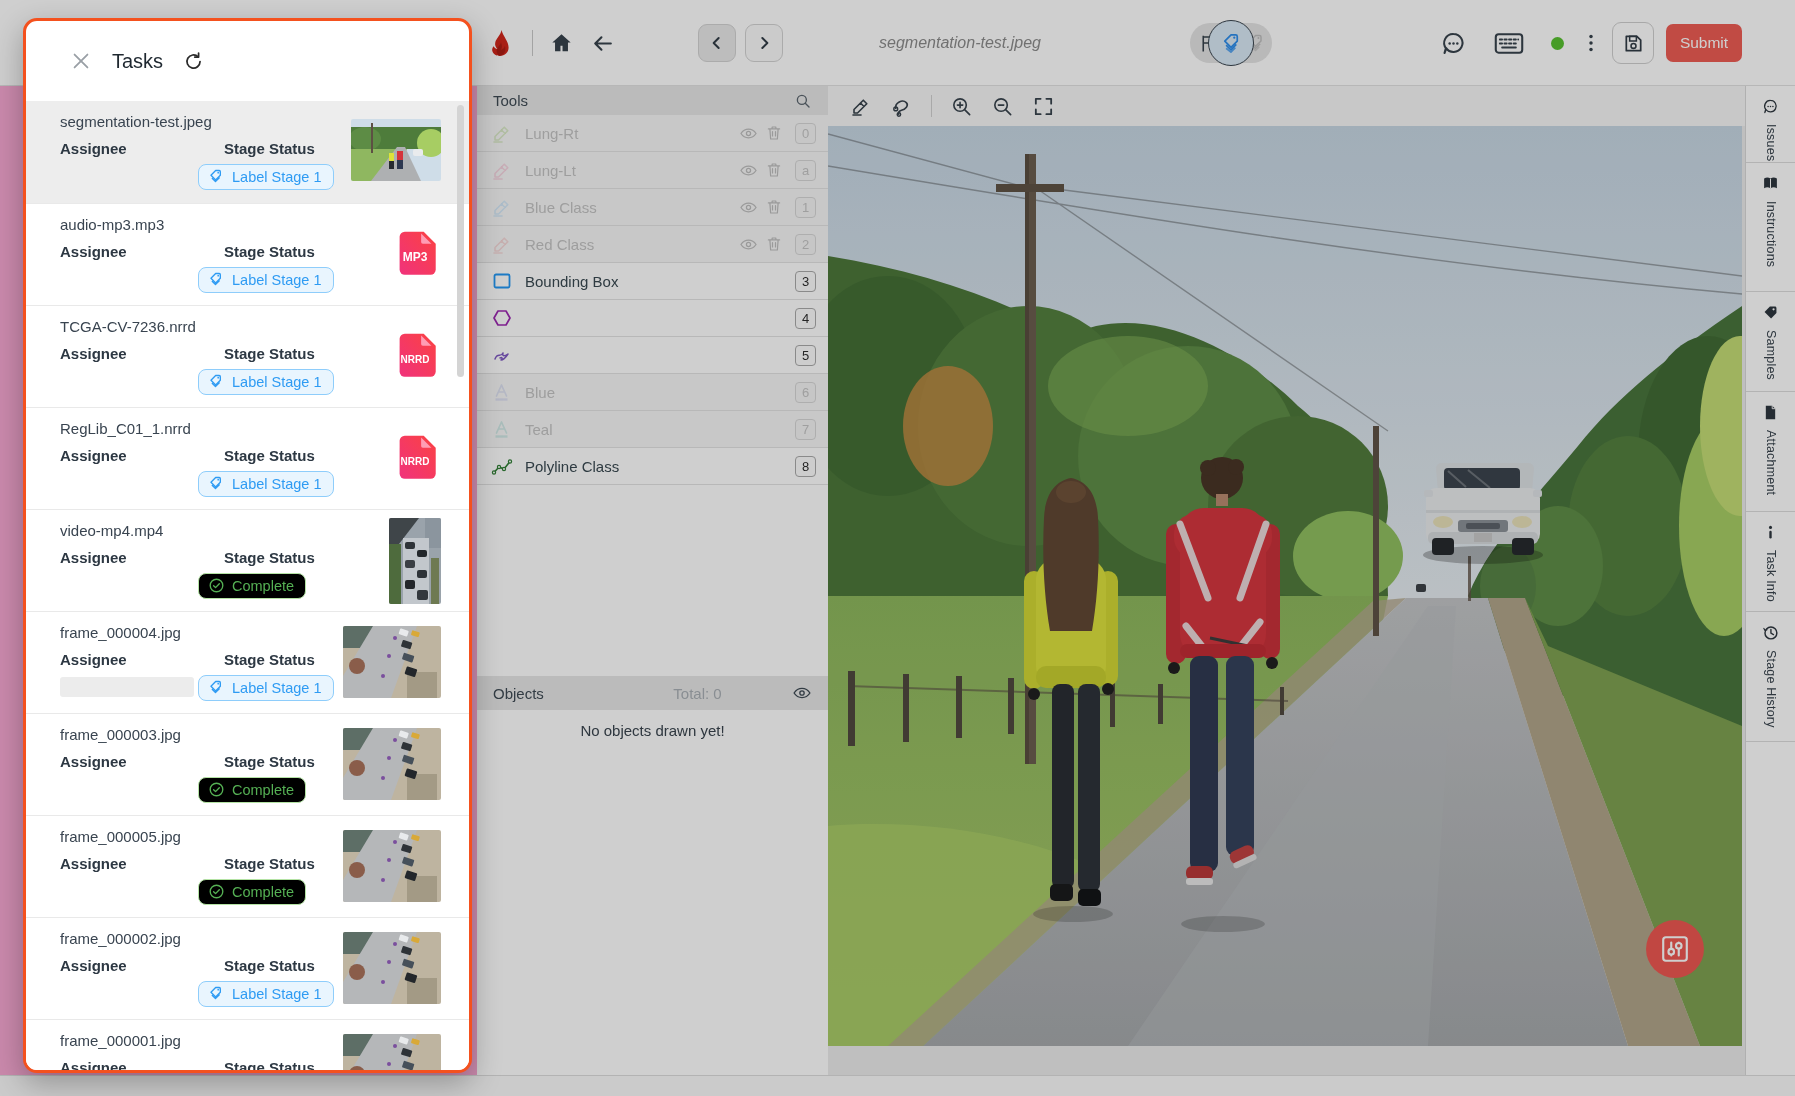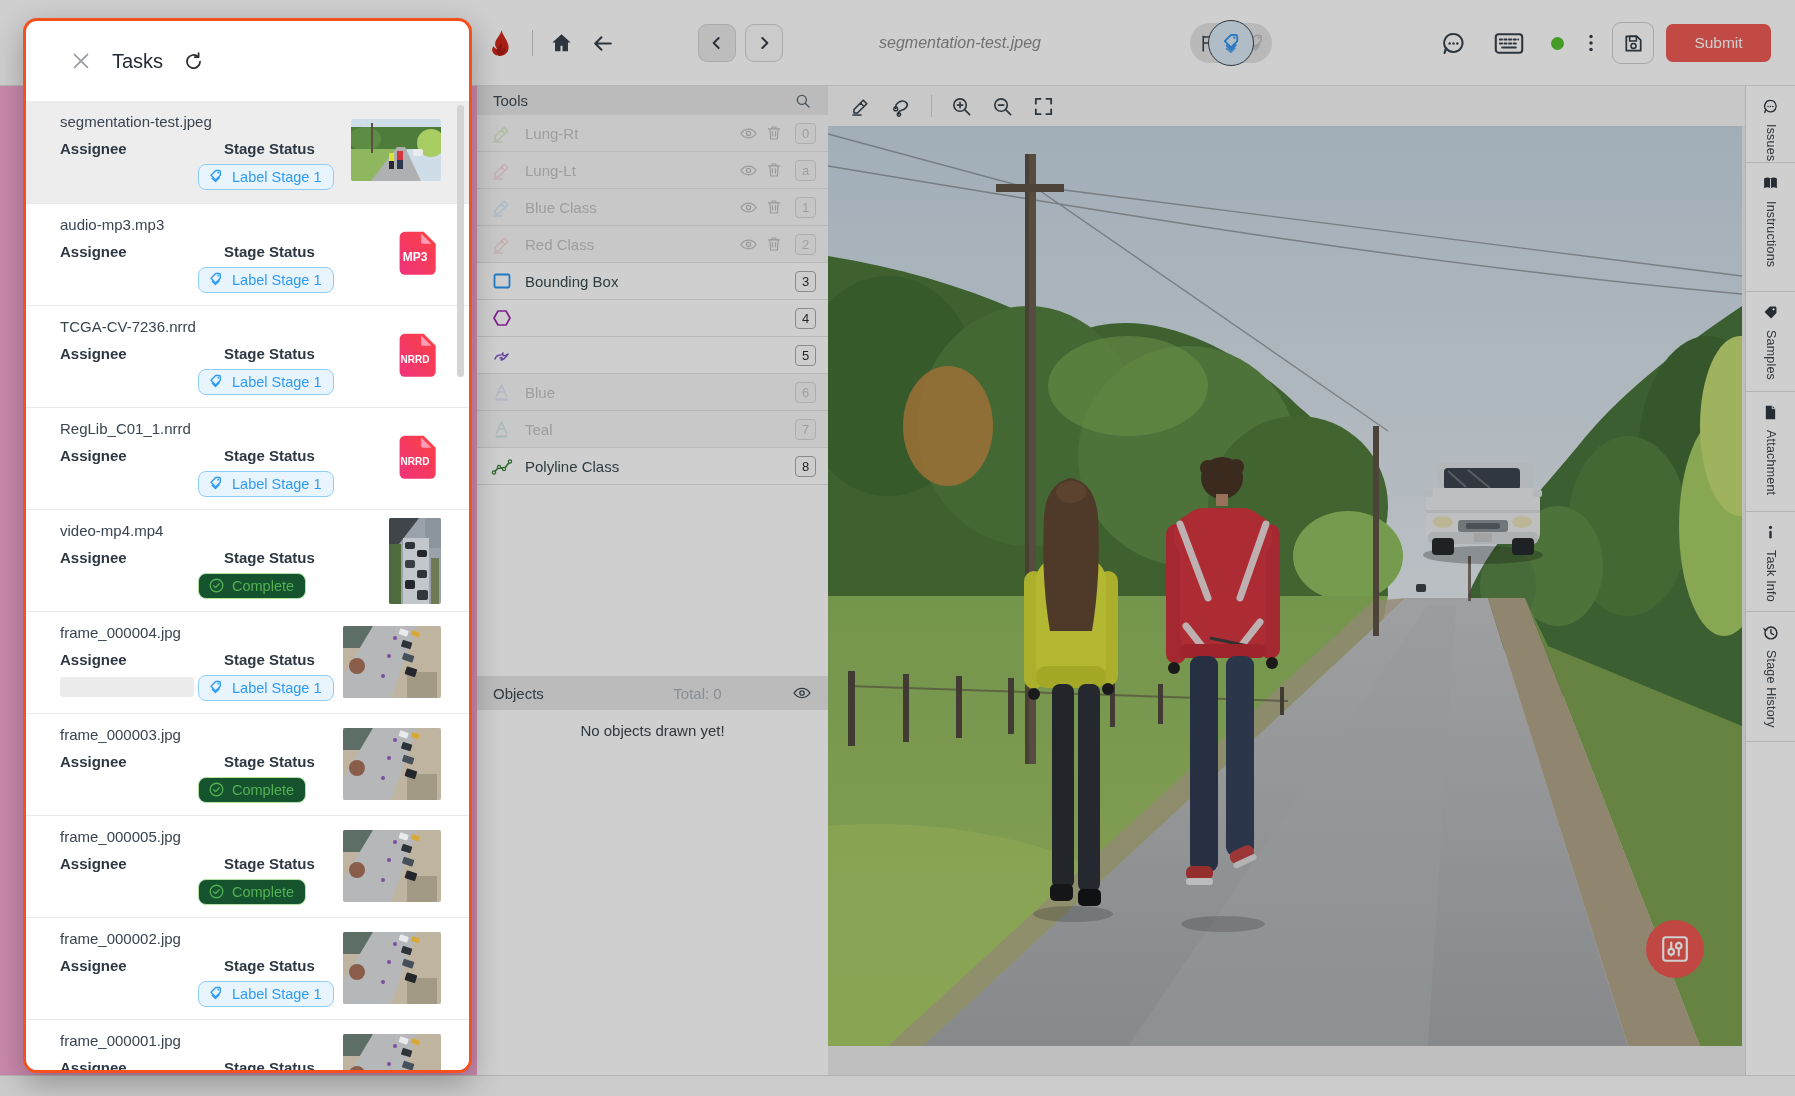--- a/index.html
+++ b/index.html
@@ -12,21 +12,21 @@
   .icon-btn { display:flex; align-items:center; justify-content:center; background:none; border:none; cursor:pointer; color:#35404a; }
   .vsep { width:1px; height:26px; background:#c9c9c9; }
   .nav-btn { width:38px; height:38px; border:1px solid #d2d2d2; border-radius:9px; display:flex; align-items:center; justify-content:center; background:#fbfbfb; color:#2f3a44; }
   .nav-btn.prev { background:#e9e9e9; }
   .file-name { font-style:italic; font-size:16px; color:#8a8a8a; }
   .toggle-pill { position:relative; width:82px; height:40px; border-radius:20px; background:#e4e4e4; display:flex; align-items:center; }
   .toggle-seg { position:absolute; display:flex; align-items:center; justify-content:center; }
   .toggle-sel { width:46px; height:46px; border-radius:50%; background:#d9e9f6; border:1.5px solid #35404a; left:18px; top:-3px; z-index:2; }
   .status-dot { width:13px; height:13px; border-radius:50%; }
   .save-btn { width:42px; height:42px; border:1px solid #cfcfcf; border-radius:9px; background:#fff; display:flex; align-items:center; justify-content:center; color:#2f3a44; }
-  .submit-btn { width:105px; height:38px; border:none; border-radius:7px; color:#fff; font-size:15.5px; font-family:"Liberation Sans",sans-serif; cursor:pointer; }
+  .submit-btn { width:76px; height:38px; border:none; border-radius:7px; color:#fff; font-size:15.5px; font-family:"Liberation Sans",sans-serif; cursor:pointer; }
 
   
   .main { position:absolute; left:0; top:86px; width:1795px; height:989px; background:#f9a8d4; z-index:1; }
 
   
   .tools-col { position:absolute; left:477px; top:0; width:351px; height:989px; background:#fff; }
   .panel-header { display:flex; align-items:center; background:#e7e7e7; color:#3c4852; font-size:15px; padding:0 16px; }
   .tools-header { position:absolute; left:0; top:0; width:351px; height:29px; }
   .tools-header .hd-label { flex:1; }
   #tool-list { position:absolute; left:0; top:29px; width:351px; }
@@ -68,21 +68,21 @@
   .task-row { position:relative; height:102px; padding:12px 0 0 34px; background:#fff; cursor:pointer; }
   .task-row + .task-row { border-top:1px solid #e9e9e9; }
   .task-row.selected { background:#ededed; }
   .task-file { font-size:15px; color:#394450; }
   .task-cols { position:relative; margin-top:10px; }
   .col-label { font-size:15px; font-weight:700; color:#2d3843; }
   .status-col { position:absolute; left:138px; top:0; width:170px; }
   .status-col .col-label { margin-left:26px; }
   .badge { display:inline-flex; align-items:center; gap:7px; margin-top:7px; padding:3px 11px 4px 9px; border-radius:8px; font-size:14.5px; border:1px solid; }
   .badge.label { color:#2e9bf3; border-color:#8ecdfb; background:#e9f5fe; }
-  .badge.complete { color:#55b054; border-color:#b4e3a4; background:#14532d; }
+  .badge.complete { color:#55b054; border-color:#b4e3a4; background:#000000; }
   .skeleton { position:absolute; left:0; top:26px; width:134px; height:20px; border-radius:3px; background:#ececec; }
   .thumb { position:absolute; right:28px; }
   .scroll-thumb { position:absolute; right:5px; top:4px; width:7px; height:272px; border-radius:4px; background:#d4d4d4; }
   svg { display:block; }
 </style>
 </head>
 <body>
 
 <svg width="0" height="0" style="position:absolute">
   <defs>

